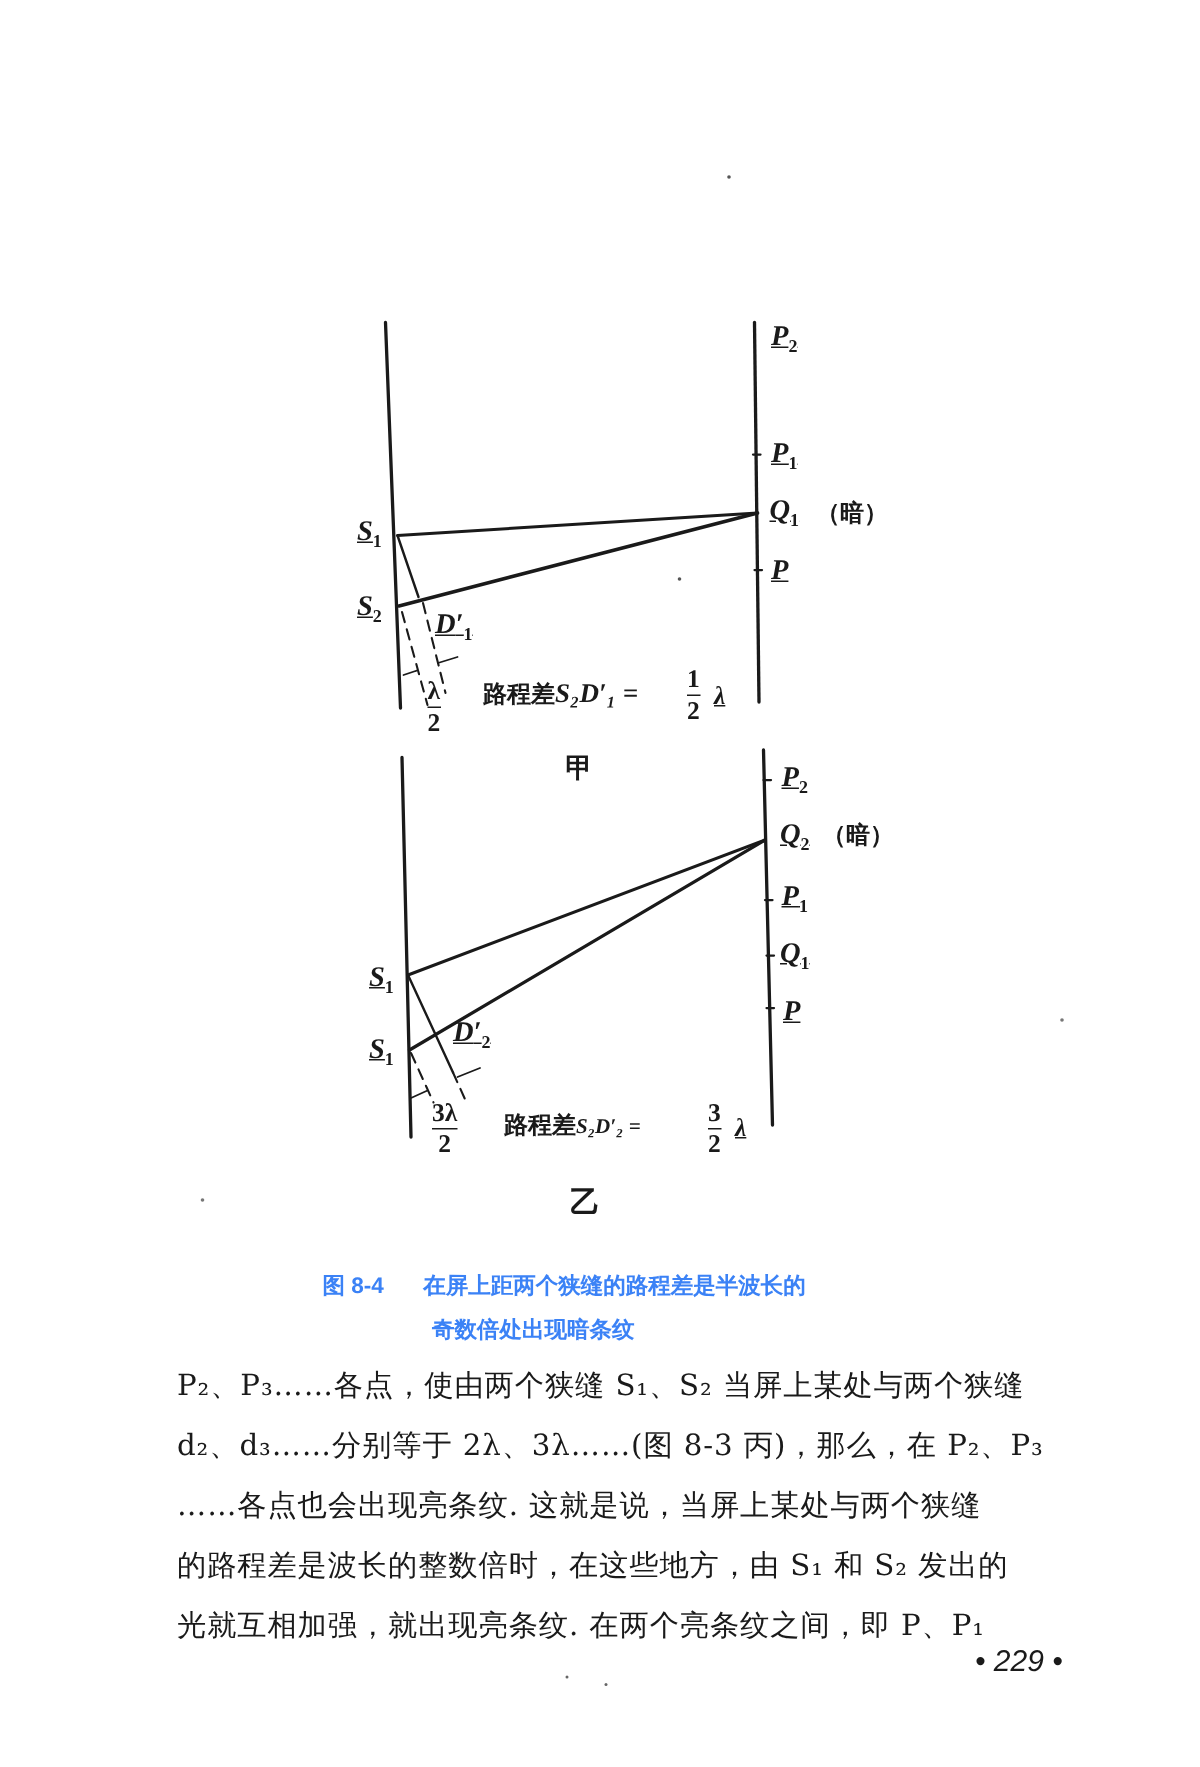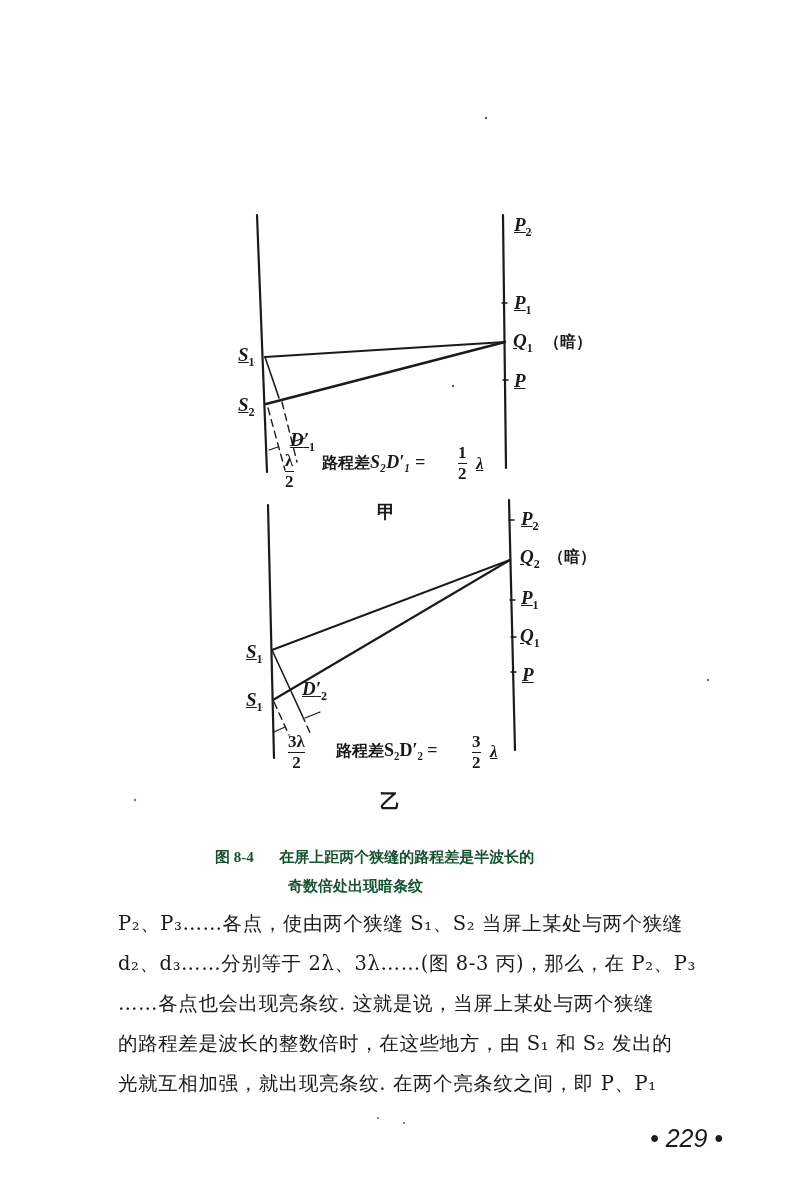--- a/index.html
+++ b/index.html
@@ -6,23 +6,23 @@
   body {
     width: 800px; height: 1178px; background: #ffffff; position: relative; overflow: hidden;
     font-family: "DejaVu Serif", serif; color: #1a1a1a;
   }
   .fig { position: absolute; left: 0; top: 0; }
   .lbl { position: absolute; font-family: "Liberation Serif", serif; font-weight: bold; font-style: italic; font-size: 19px; white-space: nowrap; text-decoration: underline; }
   .lbl sub { font-size: 12px; font-style: normal; }
   .cn { position: absolute; font-family: "DejaVu Sans", sans-serif; font-size: 16px; font-weight: bold; white-space: nowrap; }
   .frac { position: absolute; display: inline-flex; flex-direction: column; align-items: center; font-family: "Liberation Serif", serif; font-size: 17px; font-weight: bold; line-height: 18px; }
   .frac .bar { width: 100%; border-top: 1.5px solid #1a1a1a; margin: 1px 0; }
-  .caption { position: absolute; font-family: Liberation Serif, serif; font-size: 15px; font-weight: bold; color: #14532d; white-space: nowrap; }
+  .caption { position: absolute; font-family: Liberation Sans, sans-serif; font-size: 15px; font-weight: bold; color: #3b82f6; white-space: nowrap; }
   .body-line { position: absolute; left: 118px; width: 610px; font-family: "DejaVu Serif", serif; font-size: 19.5px; letter-spacing: 0.6px; white-space: nowrap; }
-  .pageno { position: absolute; left: 650px; top: 1097px; font-family: "Liberation Sans", sans-serif; font-style: italic; font-size: 25px; margin-top: 27px; }
+  .pageno { position: absolute; left: 650px; top: 1097px; font-family: "Liberation Sans", sans-serif; font-style: italic; font-size: 20px; }
 </style>
 </head>
 <body>
 
 <svg class="fig" width="800" height="830" viewBox="0 0 800 830">
   <g stroke="#1a1a1a" fill="none" stroke-linecap="round">
 
     <line x1="257" y1="215" x2="267" y2="472" stroke-width="2.2"></line>
     <line x1="503" y1="215" x2="506" y2="468" stroke-width="2.2"></line>
     <line x1="265" y1="357" x2="505" y2="342" stroke-width="2"></line>
@@ -55,21 +55,21 @@
   <circle cx="708" cy="680" r="1.2" fill="#777"></circle>
 </svg>
 
 <div class="lbl" style="left:514px;top:214px;"><span>P</span><sub>2</sub></div>
 <div class="lbl" style="left:514px;top:292px;"><span>P</span><sub>1</sub></div>
 <div class="lbl" style="left:513px;top:330px;"><span>Q</span><sub>1</sub></div>
 <div class="cn" style="left:544px;top:332px;">（暗）</div>
 <div class="lbl" style="left:514px;top:370px;">P</div>
 <div class="lbl" style="left:238px;top:344px;"><span>S</span><sub>1</sub></div>
 <div class="lbl" style="left:238px;top:394px;"><span>S</span><sub>2</sub></div>
-<div class="lbl" style="left:290px;top:429px;"><span>D</span><span>′</span><sub>1</sub></div>
+<div class="lbl" style="left:290px;top:406px;"><span>D</span><span>′</span><sub>1</sub></div>
 <div class="frac" style="left:285px;top:452px;">
     <span>λ</span>
     <span class="bar"></span>
     <span>2</span>
   </div>
 <div class="cn" style="left:322px;top:452px;"><span>路程差</span><span style="font-family:'Liberation Serif',serif;font-style:italic;font-size:18px;">S₂D′₁ =</span></div>
 <div class="frac" style="left:458px;top:444px;">
     <span>1</span>
     <span class="bar"></span>
     <span>2</span>
@@ -84,21 +84,21 @@
 <div class="lbl" style="left:520px;top:625px;"><span>Q</span><sub>1</sub></div>
 <div class="lbl" style="left:522px;top:664px;">P</div>
 <div class="lbl" style="left:246px;top:641px;"><span>S</span><sub>1</sub></div>
 <div class="lbl" style="left:246px;top:689px;"><span>S</span><sub>1</sub></div>
 <div class="lbl" style="left:302px;top:678px;"><span>D</span><span>′</span><sub>2</sub></div>
 <div class="frac" style="left:288px;top:733px;">
     <span>3λ</span>
     <span class="bar"></span>
     <span>2</span>
   </div>
-<div class="cn" style="left:336px;top:740px;"><span>路程差</span><span style="font-family:'Liberation Serif',serif;font-size:18px;">S₂D′₂ =</span></div>
+<div class="cn" style="left:336px;top:740px;"><span>路程差</span><span style="font-family:'Liberation Serif',serif;font-style:italic;font-size:14px;">S₂D′₂ =</span></div>
 <div class="frac" style="left:472px;top:733px;">
     <span>3</span>
     <span class="bar"></span>
     <span>2</span>
   </div>
 <div class="lbl" style="left:490px;top:742px;font-size:17px;">λ</div>
 <div class="cn" style="left:380px;top:788px;font-size:20px;">乙</div>
 
 <div class="caption" style="left:215px;top:848px;">
   <span>图 8-4</span>

